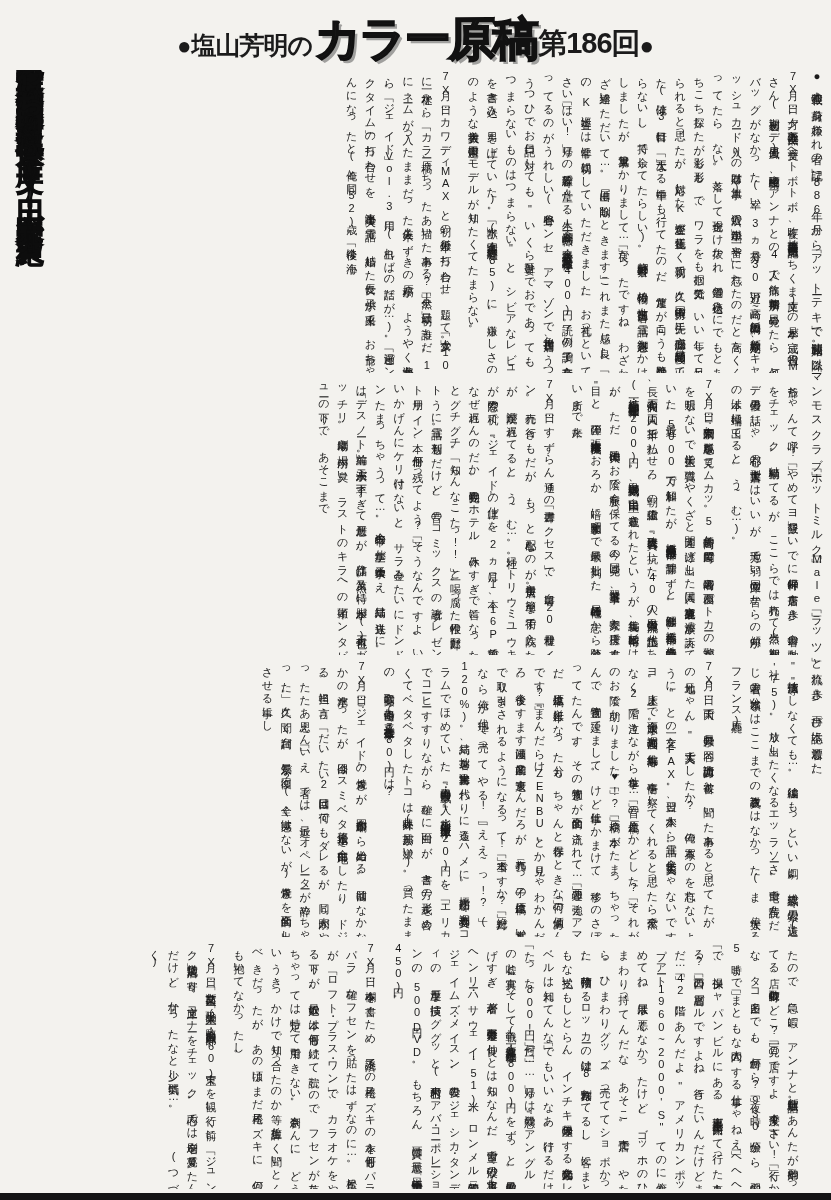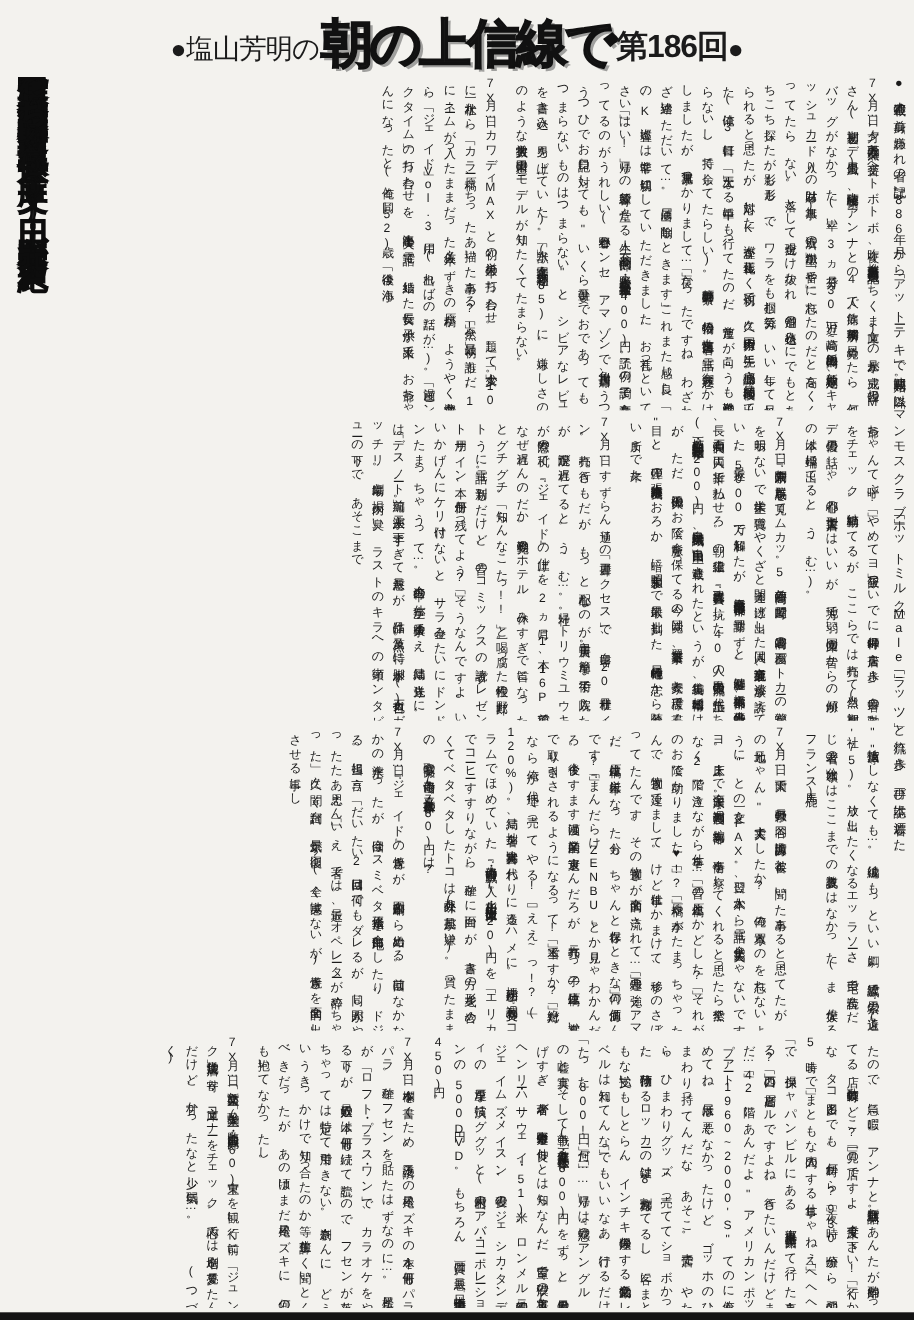--- a/index.html
+++ b/index.html
@@ -10,21 +10,21 @@
     color:#1b1b1b;
   }
   .page{position:absolute;inset:0;}
   
   .header{
     position:absolute;top:2px;left:40px;right:40px;height:62px;
     display:flex;justify-content:center;align-items:flex-end;
     white-space:nowrap;padding-bottom:4px;
   }
   .hmark{font-size:24px;font-weight:900;line-height:1;padding-bottom:6px;}
-  .hauthor{font-size:25px;font-weight:400;letter-spacing:-1px;line-height:1;padding-bottom:6px;}
+  .hauthor{font-size:25px;font-weight:700;letter-spacing:-1px;line-height:1;padding-bottom:6px;}
   .htitle{
     font-size:47px;font-weight:900;line-height:1;letter-spacing:-3px;
     -webkit-text-stroke:1.5px #111;
     text-shadow:3px 3px 0 rgba(60,60,60,.45);
     padding:0 2px 2px 2px;
   }
   .hepisode{font-size:29px;font-weight:900;letter-spacing:-1px;line-height:1;padding-bottom:6px;}
   
   .vtext{
     writing-mode:vertical-rl;
@@ -65,21 +65,21 @@
   }
 </style>
 </head>
 <body>
 
 <div class="page">
 
   <div class="header">
     <span class="hmark">●</span>
     <span class="hauthor">塩山芳明の</span>
-    <span class="htitle">朝の上信線で</span>
+    <span class="htitle">カラー原稿</span>
     <span class="hepisode">第186回</span>
     <span class="hmark">●</span>
   </div>
 
   <div class="intro-col vtext">●本連載の前身、「嫌われ者の記」は88年6月から「アットーテキ」で連載開始。以降、「マンモスクラブ」「ホットミルク」「Male」「ラッツ」と流れ歩き、再び本誌に漂着した。</div>
 
   <div class="bands">
     <div class="band band-1 vtext">
       <p>7月X日…夕方、九段下交差点の交番へトボトボ。昨夜、拙著『出版業界最底辺日記』(ちくま文庫)の見本が完成、担当のMさん(初期裏ビデ男優風)、南陀楼綾繁、アンナとの4人で痛飲。朝事務所で目覚めたら、何とバッグがなかった(幸い、3ヵ月分で30万近い高崎~飯田橋間の新幹線定期、キャッシュカード入りの財布は無事)。近所の「串鐵」か「一番や」に忘れたのだと高をくくってたら、ない。落として現金だけ抜かれ、舗道の植込みにでもとあちこち探したが影も形も。で、ワラをも掴む気分で。いい年して呆れられると思ったが、対応したK巡査が礼儀正しく親切で、久々に国家権力の手先に心底感謝。結局一週間後に出て来た(俺は3軒目に、「大王」なる中華にも行ってたのだ。常連だが向こうも勤務先は知らないし、持て余してたらしい)。麹町警察署の、拾得物の女性担当者に電話。「御迷惑おかけしましたが、無事見つかりまして…」「良かったですね。わざわざ連絡いただいて…。届出は削除しときます」これまた感じ良し。「九段下交番の、K巡査には非常に親切にしていただきました。お礼言っといて下さい」「はい!」帰りの新幹線で『堂々たる人生　谷崎潤一郎伝』(小谷野敦・中央公論新社・本体2400円)読了。例の調子で文豪を語ってるのがうれしい(小谷野センセ、アマゾンで角川書店刊、『うつうつひでお日記』に対しても、"いくら吾妻ひでおであっても、つまらないものはつまらない"と、シビアなレビューを書き込み、男を上げていた)。「水獣」(富岡多恵子・新潮社'85)に。嫌らしさの権化のような大学教員、東田遥のモデルが知りたくてたまらない。</p>
       <p>7月X日…カワディMAXと初の単行本の打ち合わせ。題して「犬少女」。10月末に一水社から。「カラー原稿、ちったあ描いた事ある?」「全然!」最初は誰もだ。1年前にネームが入ったままだった佐々木みずきの原稿が、ようやく北海道から。「ジェイド」Vol.3用に(出ればの話だが…)。「漫画ピンクタイム」の打ち合わせを、小海隆夫と電話で。結婚した長女に子供が出来て、お爺ちゃんになったと(俺と同じ52歳)。「今後は小海</p>

